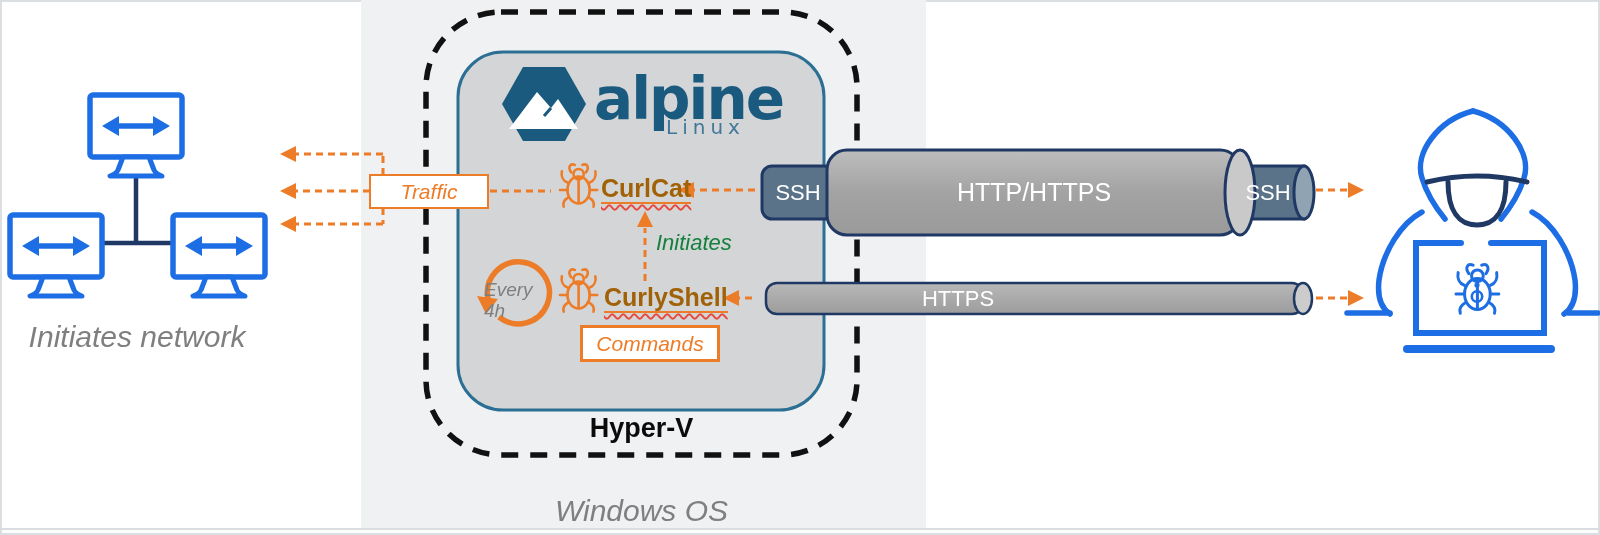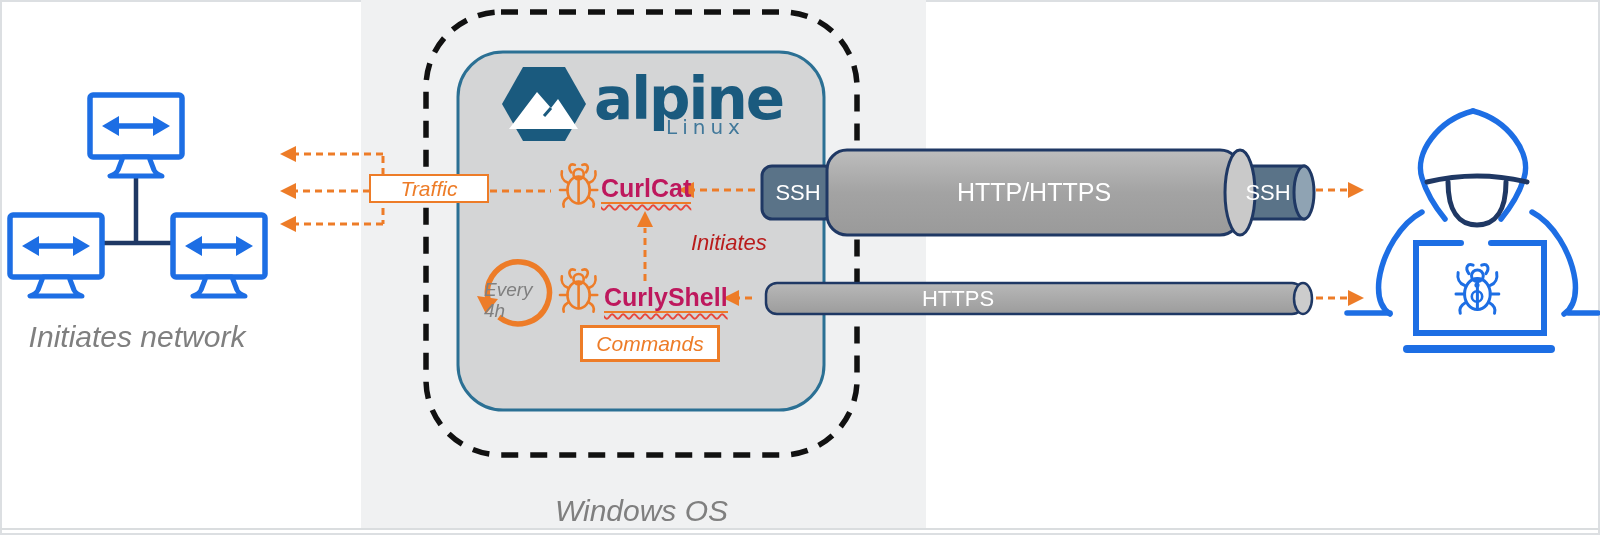--- a/index.html
+++ b/index.html
@@ -10,30 +10,30 @@
   }
   .win-panel{position:absolute;left:361px;top:0;width:565px;height:529px;background:#f0f1f2;}
   .bottom-rule{position:absolute;left:0;top:528px;width:1600px;height:2px;background:#dadddf;}
   svg.art{position:absolute;left:0;top:0;}
   .lbl{position:absolute;white-space:nowrap;}
   .gray-italic{color:#7f7f7f;font-style:italic;}
   .internal-label{left:7px;top:320px;width:260px;text-align:center;font-size:30px;}
   .windows-label{left:426px;top:494px;width:431px;text-align:center;font-size:30px;}
   .hyperv-label{left:426px;top:413px;width:431px;text-align:center;font-size:27px;font-weight:bold;color:#0b0b0b;}
   .c2-label{left:1368px;top:364px;width:220px;text-align:center;font-size:27px;line-height:33px;}
-  .initiates-label{left:691px;top:230px;font-size:22px;color:#b91c1c;font-style:italic;}
+  .initiates-label{left:656px;top:230px;font-size:22px;color:#15803d;font-style:italic;}
   .every-label{left:484px;top:279px;width:68px;text-align:left;font-size:19px;line-height:21px;}
   .tag-box{
     position:absolute;background:#ffffff;border:3px solid #ED7C28;color:#ED7C28;
     font-style:italic;display:flex;align-items:center;justify-content:center;box-sizing:border-box;
   }
-  .traffic-box{left:369px;top:174px;width:120px;height:29px;font-size:21px;border-width:2.5px;}
+  .traffic-box{left:369px;top:174px;width:120px;height:35px;font-size:21px;border-width:2.5px;}
   .commands-box{left:580px;top:325px;width:140px;height:37px;font-size:21px;}
   .mal{
-    position:absolute;color:#be185d;font-weight:bold;font-size:25px;line-height:25px;
+    position:absolute;color:#a16207;font-weight:bold;font-size:25px;line-height:25px;
     border-bottom:2.5px solid #ED7C28;padding-bottom:1px;
   }
   .mal .sq{
     text-decoration-line:underline;text-decoration-style:wavy;
     text-decoration-color:#e8473c;text-decoration-thickness:2px;text-underline-offset:7px;
   }
   .curlcat{left:601px;top:176px;}
   .curlyshell{left:604px;top:285px;}
 </style>
 </head>
@@ -162,20 +162,21 @@
       <path d="M1461,243 L1416,243 L1416,333 L1544,333 L1544,243 L1491,243" stroke="#1D6EE4" stroke-width="6"></path>
       <path d="M1407,349 L1551,349" stroke="#1D6EE4" stroke-width="8"></path>
       <use href="#bugIcon" transform="translate(1456,263) scale(1.07)" style="color:#1D6EE4"></use>
       <circle cx="1477" cy="285" r="2.6" fill="#1D6EE4" stroke="none"></circle>
       <circle cx="1477" cy="296.5" r="5.2" stroke="#1D6EE4" stroke-width="2.6"></circle>
     </g>
   </svg>
 
   <div class="lbl gray-italic internal-label">Initiates network</div>
 
+  <div class="lbl hyperv-label">Hyper-V</div>
 
   <div class="lbl gray-italic windows-label">Windows OS</div>
 
 
   <div class="tag-box traffic-box">
     <span>Traffic</span>
   </div>
 
   <div class="tag-box commands-box">
     <span>Commands</span>

